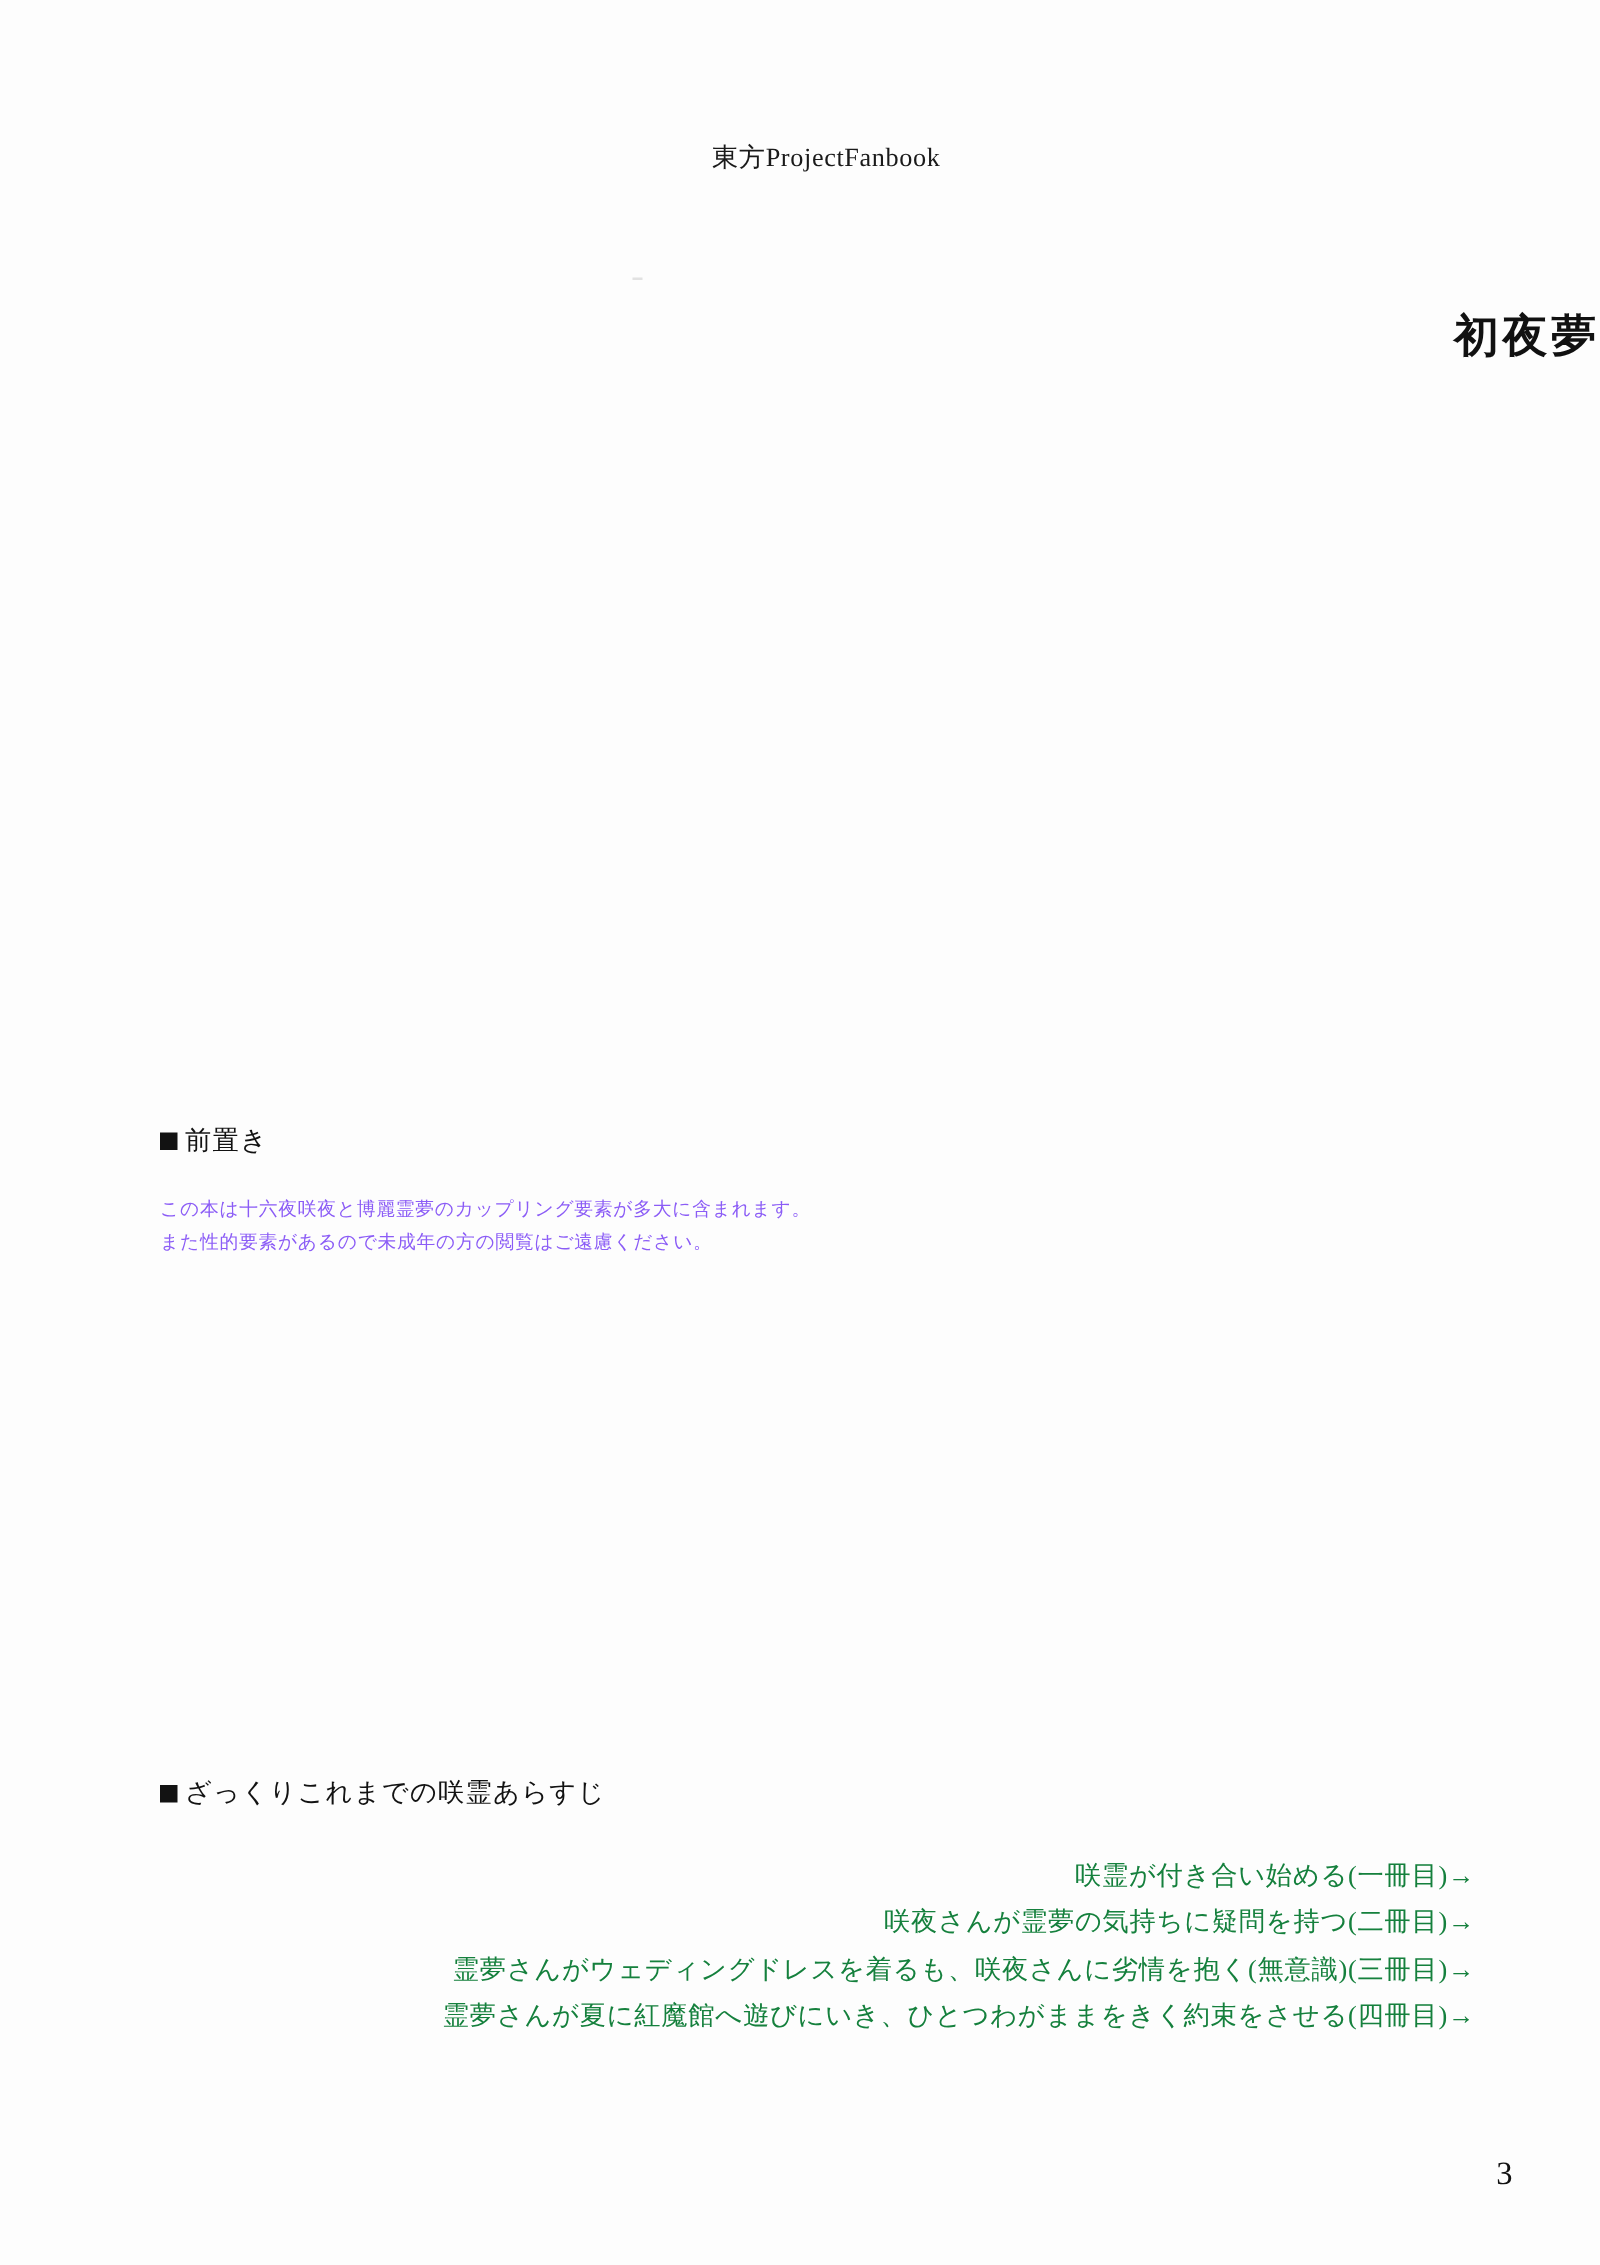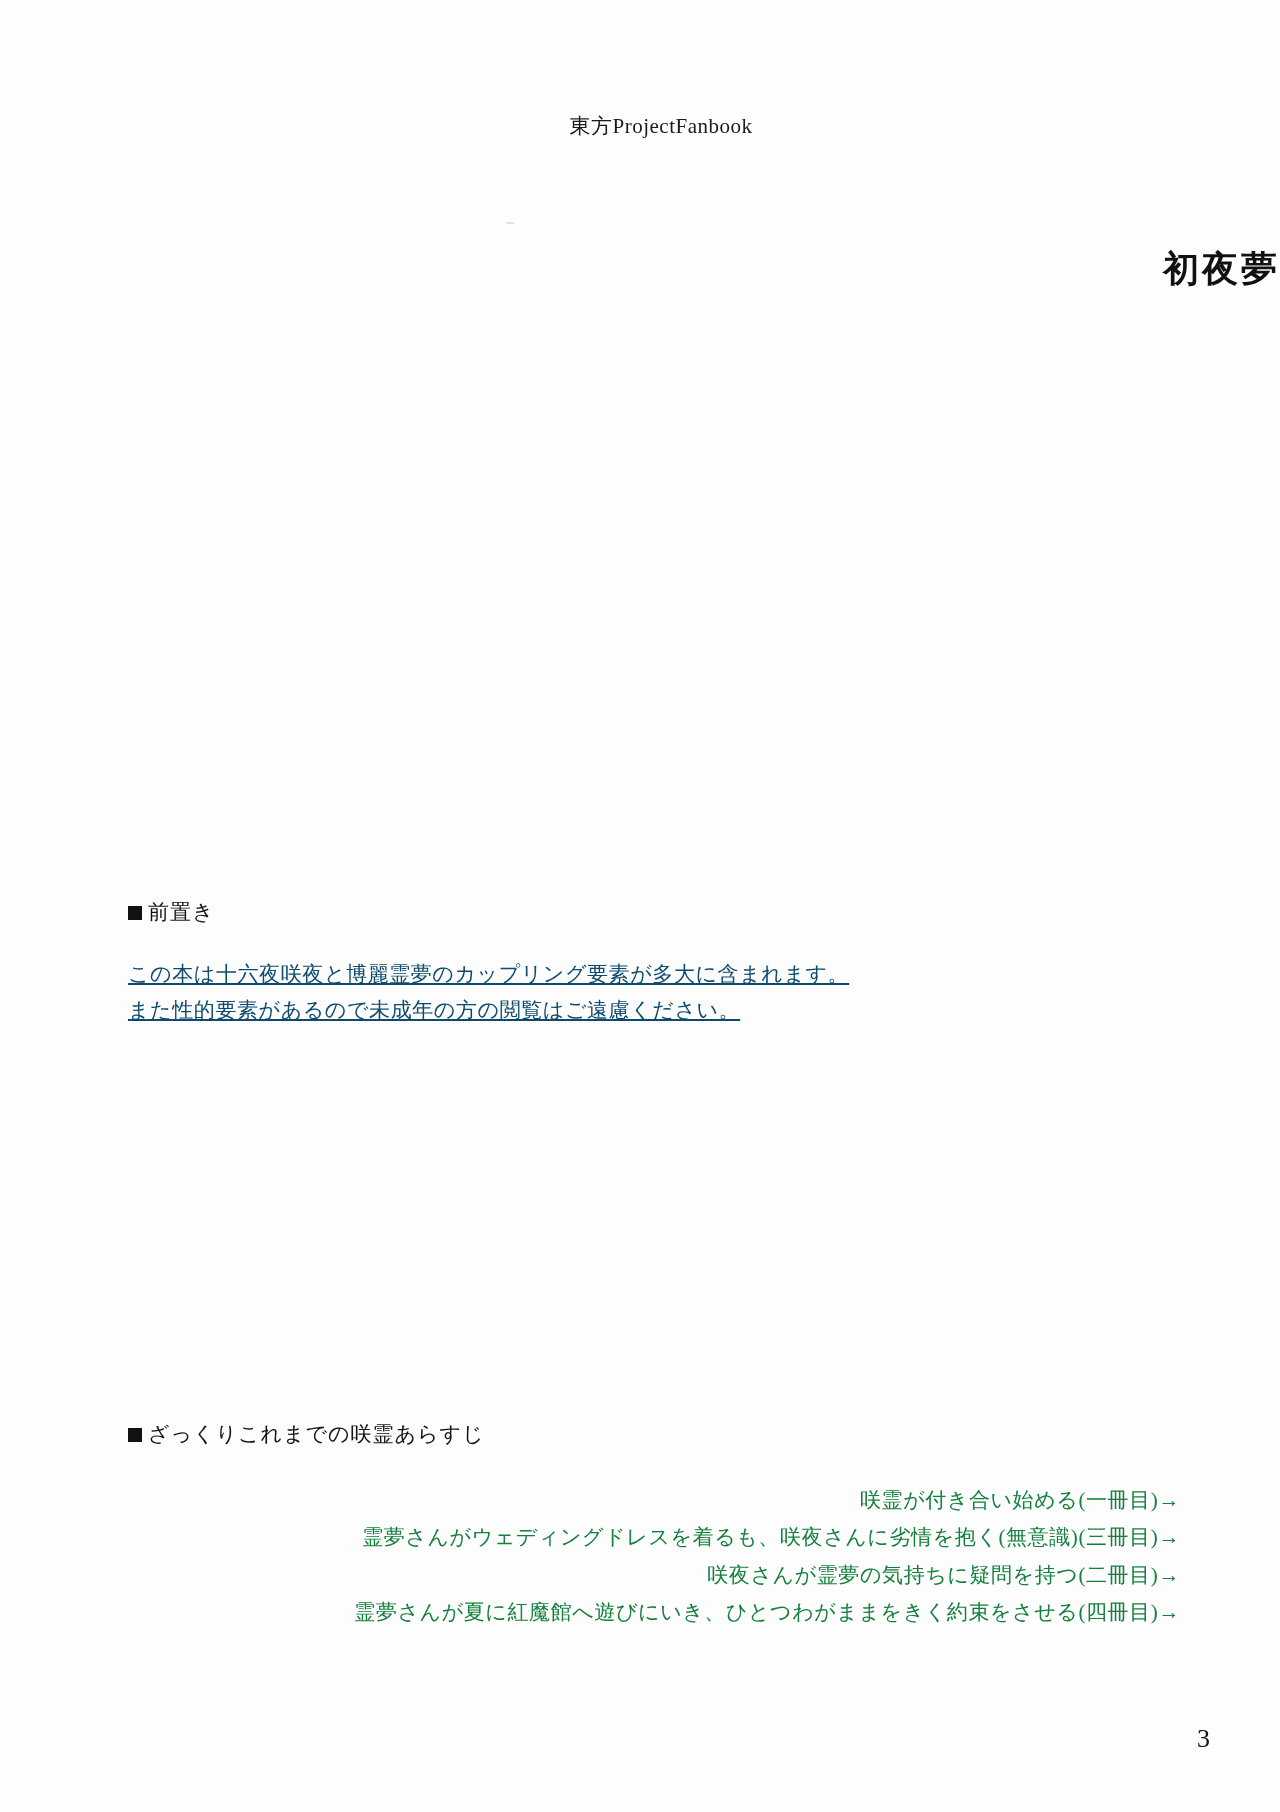--- a/index.html
+++ b/index.html
@@ -61,25 +61,24 @@
   .bullet-square {
     display: inline-block;
     width: 14px;
     height: 14px;
     background: #121212;
     position: relative;
     top: 1px;
   }
   .section-body {
     margin-top: 30px;
-    font-size: 21px;
+    font-size: 15px;
     line-height: 1.72;
     letter-spacing: 0.6px;
-    color: #0c4a6e;
-    text-decoration: underline;
+    color: #8b5cf6;
   }
   .section-body p {
     margin: 0;
   }
 
   #section-preface { top: 898px; }
   #section-synopsis { top: 1420px; text-align: right; }
 
   .synopsis-list {
     margin-top: 34px;
@@ -129,21 +128,21 @@
     </div>
   </div>
 
   <div class="section" id="section-synopsis">
     <div class="section-heading">
       <span class="bullet-square"></span>
       <span>ざっくりこれまでの咲霊あらすじ</span>
     </div>
     <div class="synopsis-list">
       <div>咲霊が付き合い始める(一冊目)→</div>
+      <div>咲夜さんが霊夢の気持ちに疑問を持つ(二冊目)→</div>
       <div>霊夢さんがウェディングドレスを着るも、咲夜さんに劣情を抱く(無意識)(三冊目)→</div>
-      <div>咲夜さんが霊夢の気持ちに疑問を持つ(二冊目)→</div>
       <div>霊夢さんが夏に紅魔館へ遊びにいき、ひとつわがままをきく約束をさせる(四冊目)→</div>
     </div>
   </div>
 
   <div class="page-number">3</div>
 
 </div>
 
 </body></html>

